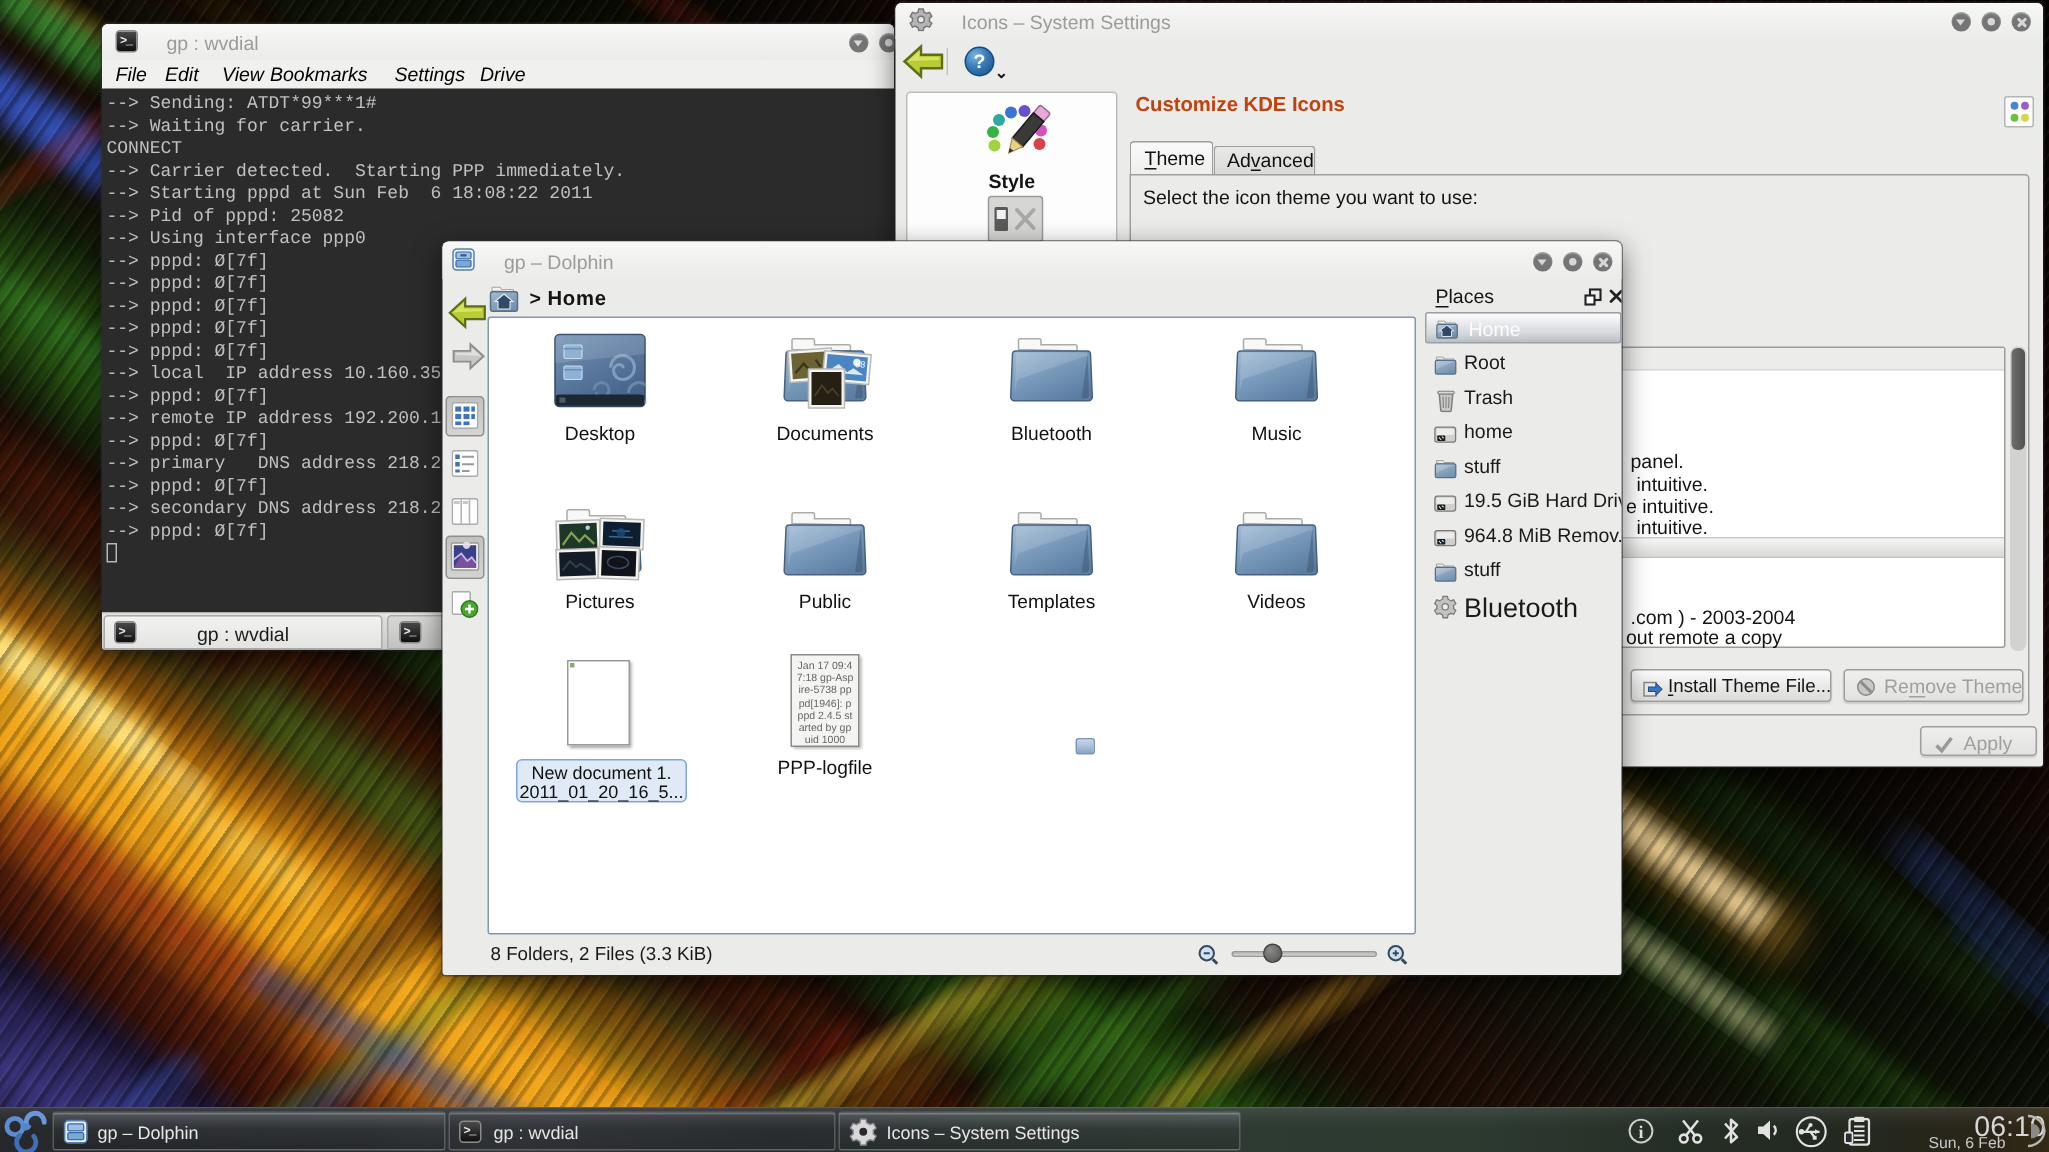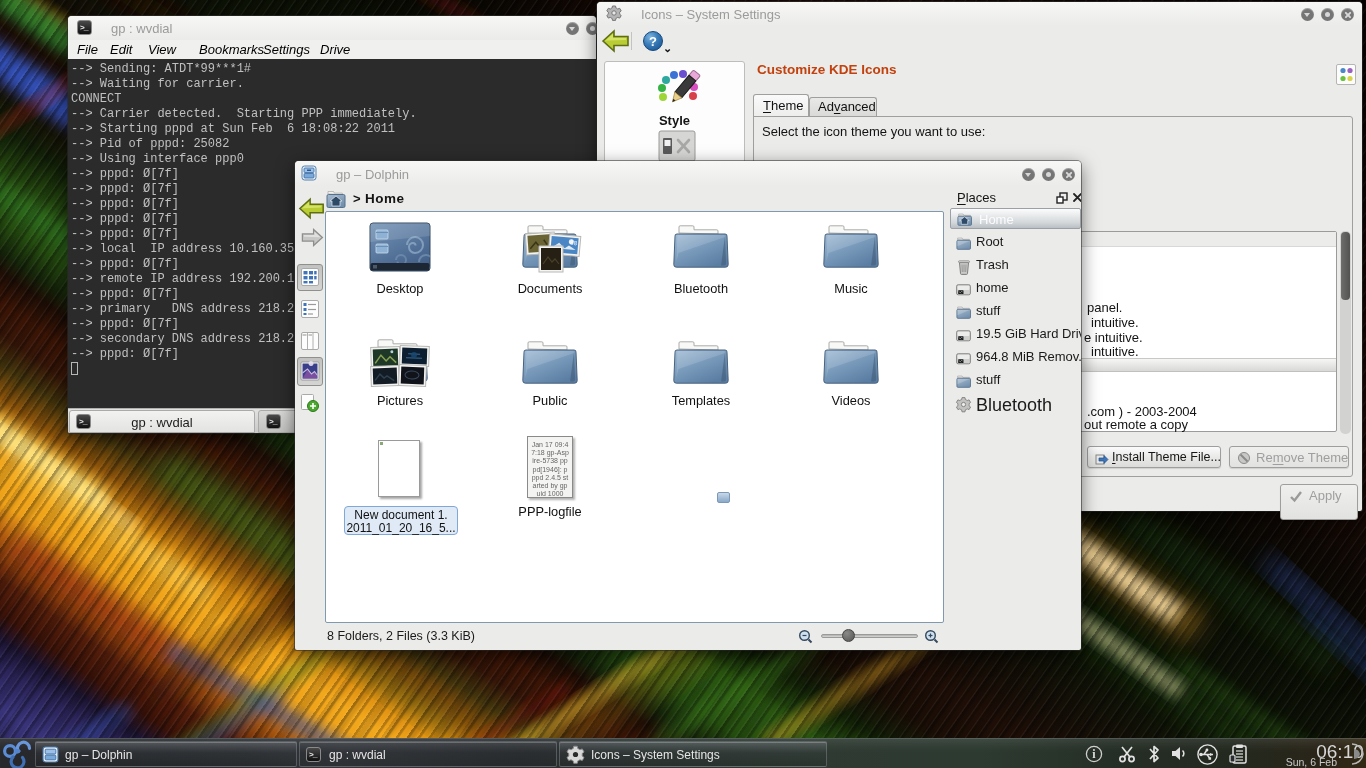--- a/index.html
+++ b/index.html
@@ -174,21 +174,21 @@
         <i class="tri"></i>
       </span>
   <span class="wbtn" style="left:518px;">
         <i class="cir"></i>
       </span>
  </div>
  <div class="abs" style="left:0;top:24px;width:528px;height:19px;background:#f0f0ef;">
   <span class="menutxt abs" style="left:9px;top:2px;">File</span>
   <span class="menutxt abs" style="left:42px;top:2px;">Edit</span>
   <span class="menutxt abs" style="left:80px;top:2px;">View</span>
-  <span class="menutxt abs" style="left:131px;top:2px;">Bookmarks</span>
+  <span class="menutxt abs" style="left:112px;top:2px;">Bookmarks</span>
   <span class="menutxt abs" style="left:195px;top:2px;">Settings</span>
   <span class="menutxt abs" style="left:252px;top:2px;">Drive</span>
  </div>
  <pre class="abs" style="left:0;top:43px;width:528px;height:349px;margin:0;background:#2b2b2b;color:#c0c0c0;font-family:'Liberation Mono',monospace;font-size:12px;line-height:15px;padding:3px 0 0 3px;overflow:hidden;">--&gt; Sending: ATDT*99***1#
 --&gt; Waiting for carrier.
 CONNECT
 --&gt; Carrier detected.  Starting PPP immediately.
 --&gt; Starting pppd at Sun Feb  6 18:08:22 2011
 --&gt; Pid of pppd: 25082
 --&gt; Using interface ppp0
@@ -325,21 +325,21 @@
   </svg>
   <span style="left:24px;top:3px;font-size:12.5px;"><u>I</u>nstall Theme File...</span>
  </div>
  <div class="btn dis" style="left:632px;top:444px;width:120px;height:22px;background:linear-gradient(180deg,#efefee,#e2e2e0);">
   <svg class="abs" style="left:7px;top:4px" width="14" height="14" viewBox="0 0 14 14">
    <circle cx="7" cy="7" r="5.5" fill="#c8c8c6" stroke="#8a8a88"></circle>
    <line x1="3.5" y1="3.5" x2="10.5" y2="10.5" stroke="#8a8a88" stroke-width="2"></line>
   </svg>
   <span style="left:26px;top:3px;">Re<u>m</u>ove Theme</span>
  </div>
- <div class="btn dis" style="left:683px;top:482px;width:78px;height:36px;background:linear-gradient(180deg,#efefee,#e2e2e0);">
+ <div class="btn dis" style="left:683px;top:482px;width:78px;height:20px;background:linear-gradient(180deg,#efefee,#e2e2e0);">
   <svg class="abs" style="left:8px;top:4px" width="14" height="14" viewBox="0 0 14 14">
    <path d="M2,8 L5.5,11.5 L12,3" fill="none" stroke="#9a9a98" stroke-width="2.4"></path>
   </svg>
   <span style="left:28px;top:3px;">Apply</span>
  </div>
 </div>
 <div id="dolphin" class="win" style="left:295px;top:161px;width:786px;height:489px;background:#ebebea;">
  <div class="tbar" style="height:25px;">
   <svg class="abs" style="left:6px;top:4px;" width="16" height="16" viewBox="0 0 16 16">
    <rect x="1" y="1" width="14" height="14" rx="2.5" fill="#e8f0f8" stroke="#5580b0"></rect>

